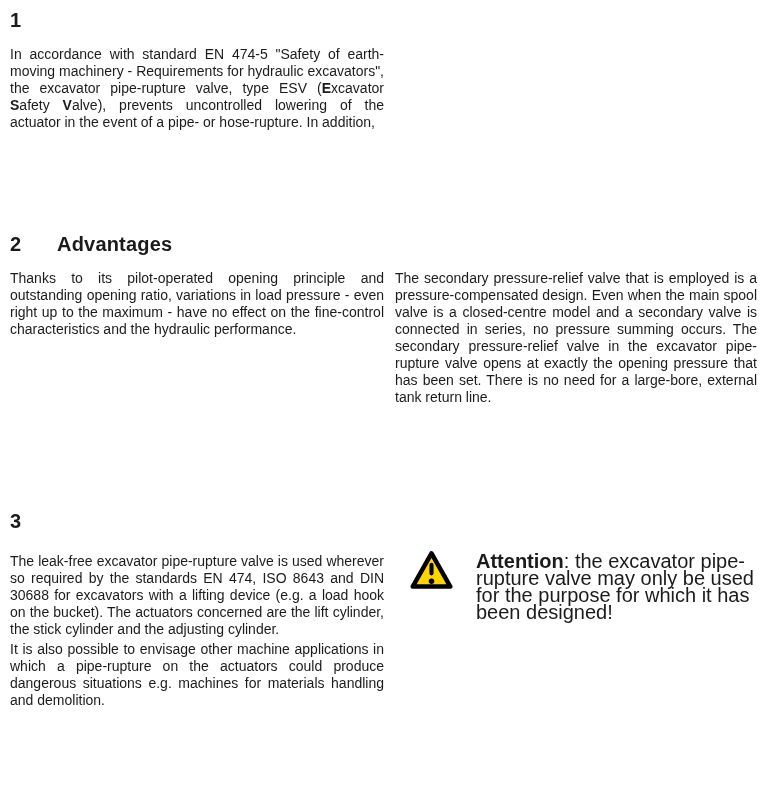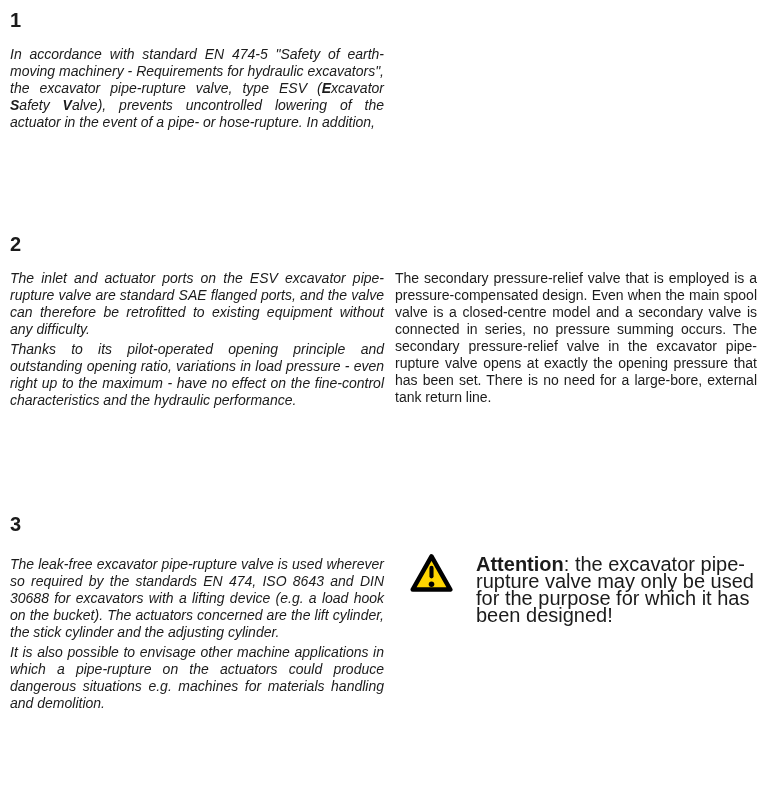--- a/index.html
+++ b/index.html
@@ -21,21 +21,21 @@
     font-weight: bold;
     line-height: 24px;
     margin: 0 0 14px 0;
     letter-spacing: 0.2px;
   }
   .h-num { flex: 0 0 47px; width: 47px; }
   .sec-2 { margin-top: 101px; }
   .sec-3 { margin-top: 103px; }
   .sec-3 .heading { margin-bottom: 20px; }
   .columns { display: flex; }
-  .col-left  { flex: 0 0 374px; width: 374px; margin-right: 11px; font-style: italic; }
+  .col-left  { flex: 0 0 374px; width: 374px; margin-right: 11px; }
   .col-right { flex: 0 0 362px; width: 362px; }
   .para {
     margin: 0 0 3px 0;
     font-size: 14px;
     line-height: 17px;
     text-align: justify;
   }
   .para:last-child { margin-bottom: 0; }
   b { font-weight: bold; }
   .attention { display: flex; align-items: flex-start; }
@@ -66,24 +66,24 @@
     <div class="columns">
       <div class="col-left">
         <p class="para"><span>In accordance with standard EN 474-5 "Safety of earth-moving machinery - Requirements for hydraulic excavators", the excavator pipe-rupture valve, type ESV (</span><b>E</b><span>xcavator </span><b>S</b><span>afety </span><b>V</b><span>alve), prevents uncontrolled lowering of the actuator in the event of a pipe- or hose-rupture. In addition,</span></p>
       </div>
     </div>
   </div>
 
   <div class="section sec-2">
     <div class="heading">
       <span class="h-num">2</span>
+      <span class="h-title">Advantages</span>
     </div>
     <div class="columns">
       <div class="col-left">
-        <p class="para">The inlet and actuator ports on the ESV excavator pipe-rupture valve are standard SAE flanged ports, and the valve can therefore be retrofitted to existing equipment without any difficulty.</p>
         <p class="para">Thanks to its pilot-operated opening principle and outstanding opening ratio, variations in load pressure - even right up to the maximum - have no effect on the fine-control characteristics and the hydraulic performance.</p>
       </div>
       <div class="col-right">
         <p class="para">The secondary pressure-relief valve that is employed is a pressure-compensated design. Even when the main spool valve is a closed-centre model and a secondary valve is connected in series, no pressure summing occurs. The secondary pressure-relief valve in the excavator pipe-rupture valve opens at exactly the opening pressure that has been set. There is no need for a large-bore, external tank return line.</p>
       </div>
     </div>
   </div>
 
   <div class="section sec-3">
     <div class="heading">

